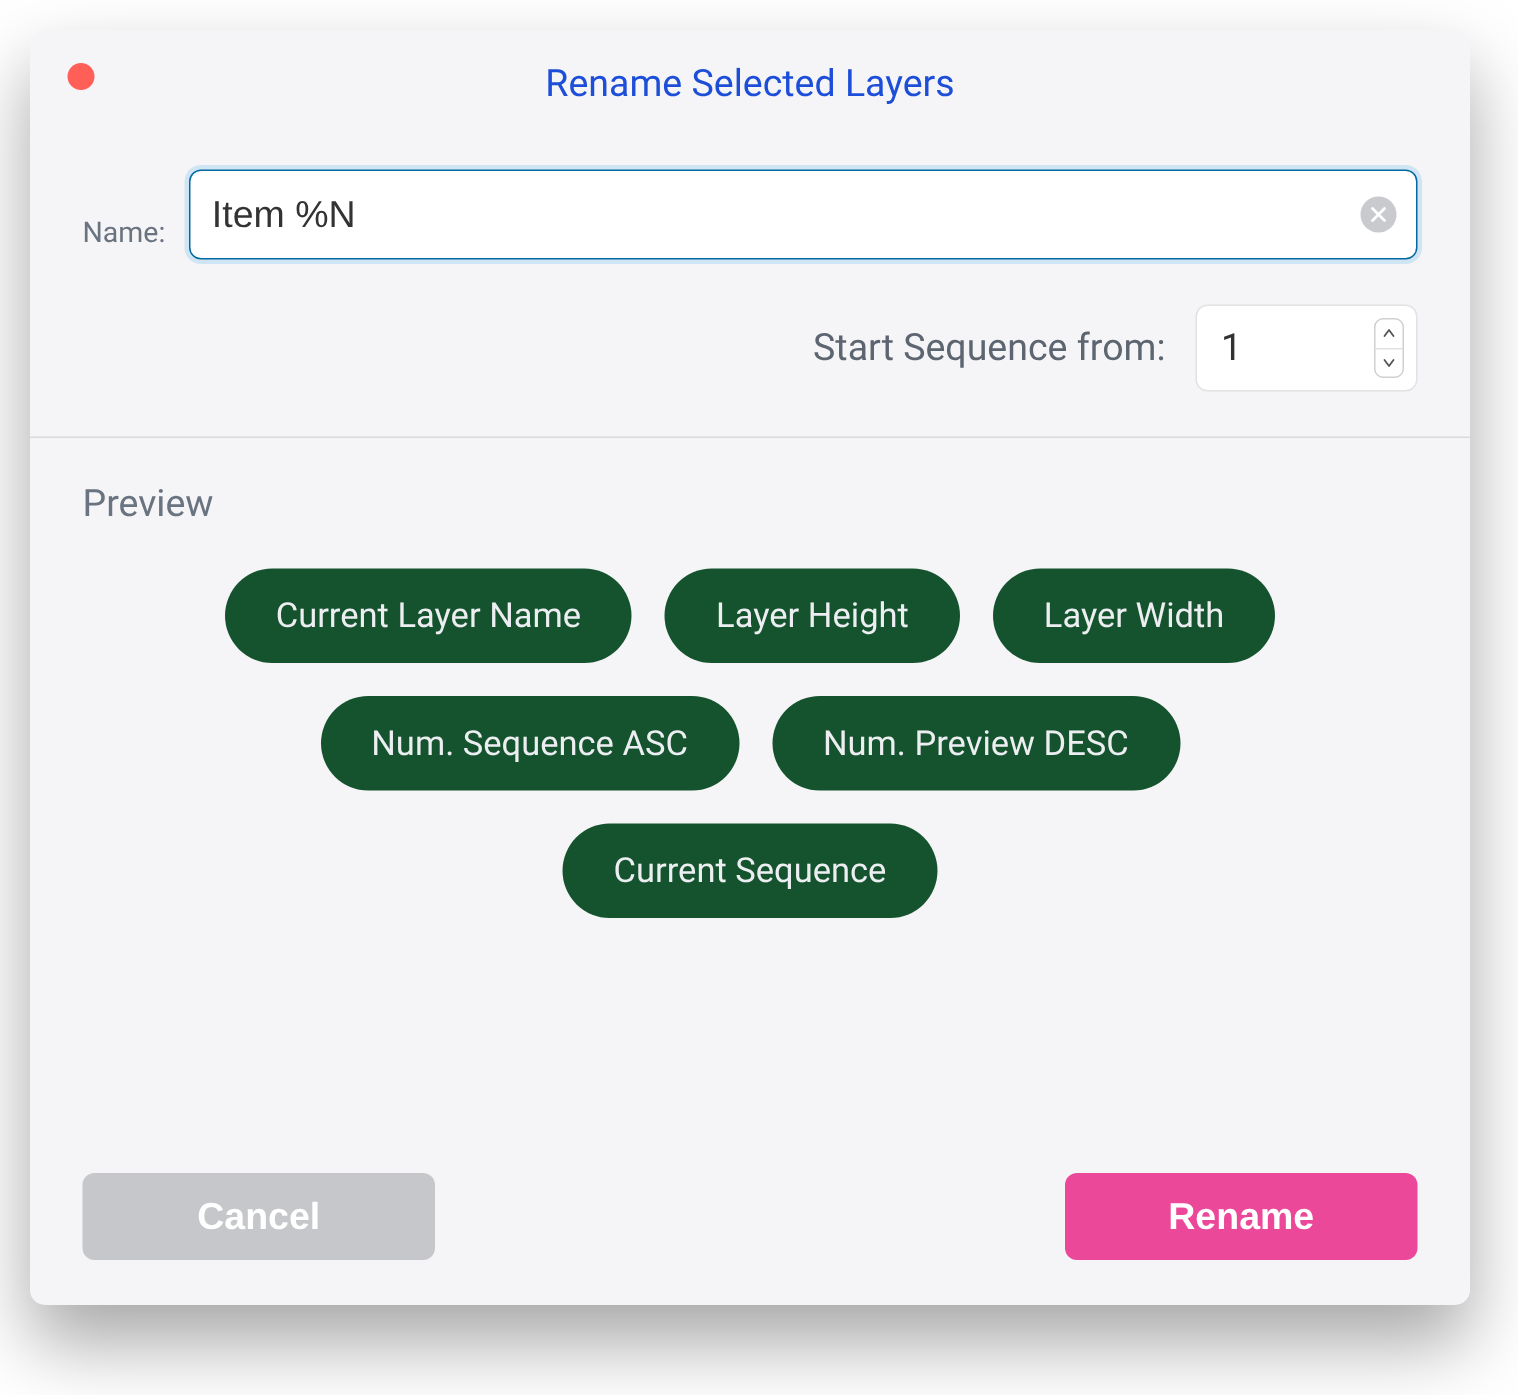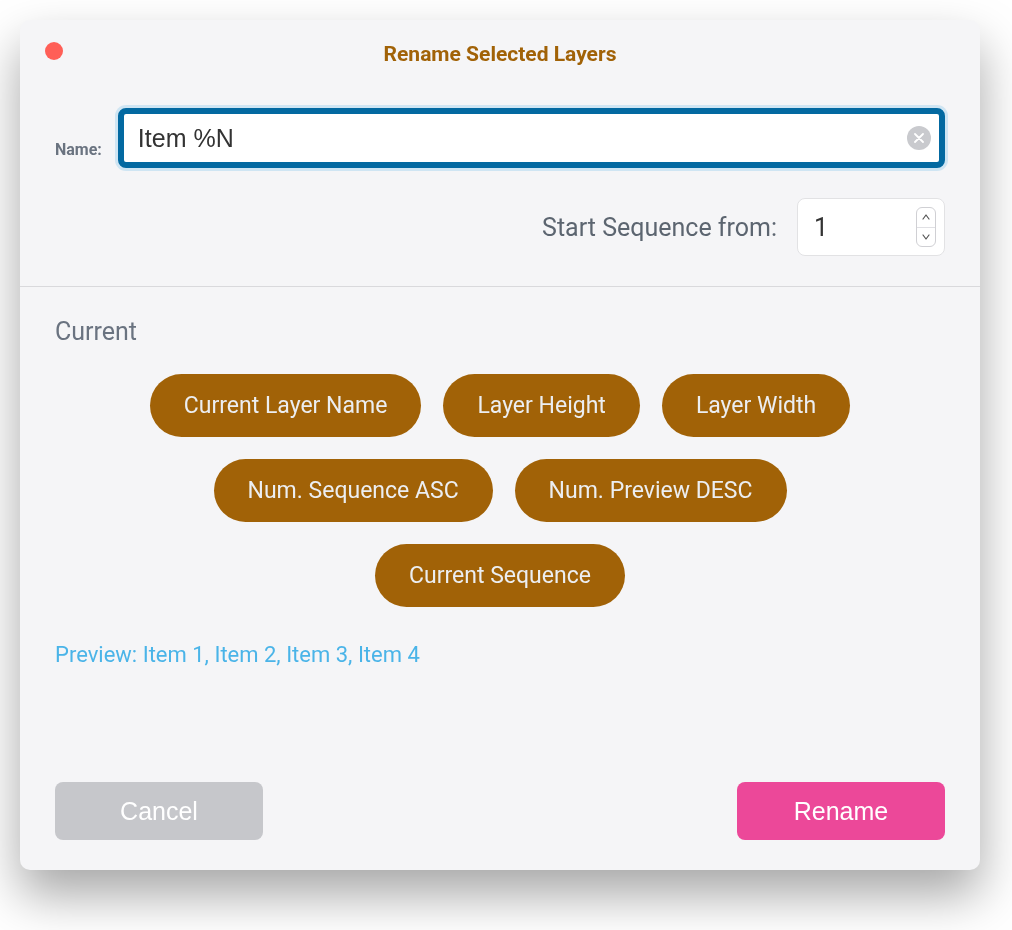--- a/index.html
+++ b/index.html
@@ -28,46 +28,46 @@
       top: 22px;
       left: 25px;
       width: 18px;
       height: 18px;
       background: #ff5f57;
       border-radius: 50%;
     }
     .title {
       text-align: center;
       padding-top: 22px;
-      font-size: 21px;
-      color: #a16207;
-      font-weight: 700;
+      font-size: 25px;
+      color: #1d4ed8;
+      font-weight: 400;
     }
     .form-section {
       padding: 42px 35px 30px 35px;
     }
     .name-row {
       display: flex;
       align-items: center;
       gap: 16px;
     }
     .name-label {
-      font-size: 16px;
+      font-size: 19px;
       color: #6a7380;
-      font-weight: 700;
+      font-weight: 400;
       margin-top: 22px;
     }
     .input-wrapper {
       flex: 1;
       position: relative;
     }
     .name-input {
       width: 100%;
       height: 60px;
-      border: 6px solid #0369a1;
+      border: 1px solid #0369a1;
       border-radius: 8px;
       background: #ffffff;
       padding: 0 50px 0 14px;
       font-size: 25px;
       color: #333;
       box-shadow: 0 0 0 3px rgba(95,182,232,0.25);
       outline: none;
     }
     .name-input::placeholder {
       color: #333;
@@ -159,21 +159,21 @@
       margin-bottom: 28px;
     }
     .pills-container {
       display: flex;
       flex-wrap: wrap;
       gap: 22px;
       justify-content: center;
       padding: 0 30px;
     }
     .pill {
-      background: #a16207;
+      background: #14532d;
       color: #eceef1;
       font-size: 23px;
       font-weight: 400;
       padding: 18px 34px;
       border-radius: 35px;
       cursor: pointer;
       white-space: nowrap;
     }
     .preview {
       padding: 35px 35px 0 35px;
@@ -184,25 +184,25 @@
     .bottom-buttons {
       position: absolute;
       bottom: 0;
       left: 0;
       right: 0;
       padding: 24px 35px 30px 35px;
       display: flex;
       justify-content: space-between;
     }
     .btn {
-      width: 208px;
+      width: 235px;
       height: 58px;
       border-radius: 8px;
       font-size: 25px;
-      font-weight: 400;
+      font-weight: 700;
       border: none;
       cursor: pointer;
       display: flex;
       align-items: center;
       justify-content: center;
     }
     .btn-cancel {
       background: #c6c7cb;
       color: #ffffff;
     }
@@ -247,30 +247,29 @@
             </svg>
           </div>
         </div>
       </div>
     </div>
   </div>
 
   <div class="divider"></div>
 
   <div class="keywords-section">
-    <div class="keywords-title">Current</div>
+    <div class="keywords-title">Preview</div>
     <div class="pills-container">
       <div class="pill">Current Layer Name</div>
       <div class="pill">Layer Height</div>
       <div class="pill">Layer Width</div>
       <div class="pill">Num. Sequence ASC</div>
       <div class="pill">Num. Preview DESC</div>
       <div class="pill">Current Sequence</div>
     </div>
   </div>
 
-  <div class="preview">Preview: Item 1, Item 2, Item 3, Item 4</div>
 
   <div class="bottom-buttons">
     <button class="btn btn-cancel">Cancel</button>
     <button class="btn btn-rename">Rename</button>
   </div>
 </div>
 
 </body></html>

